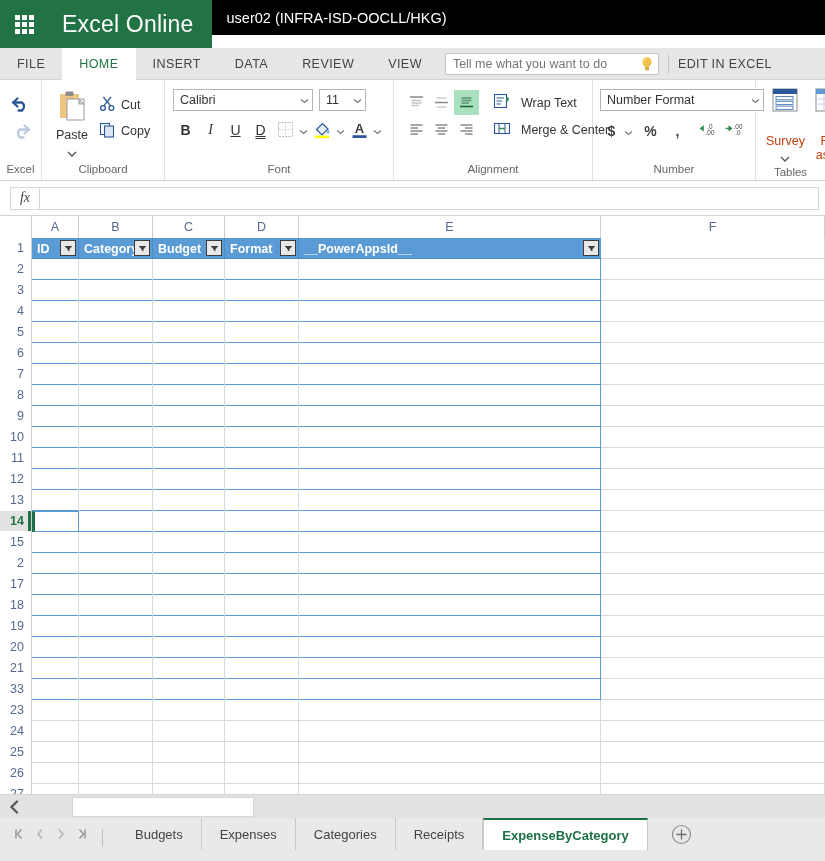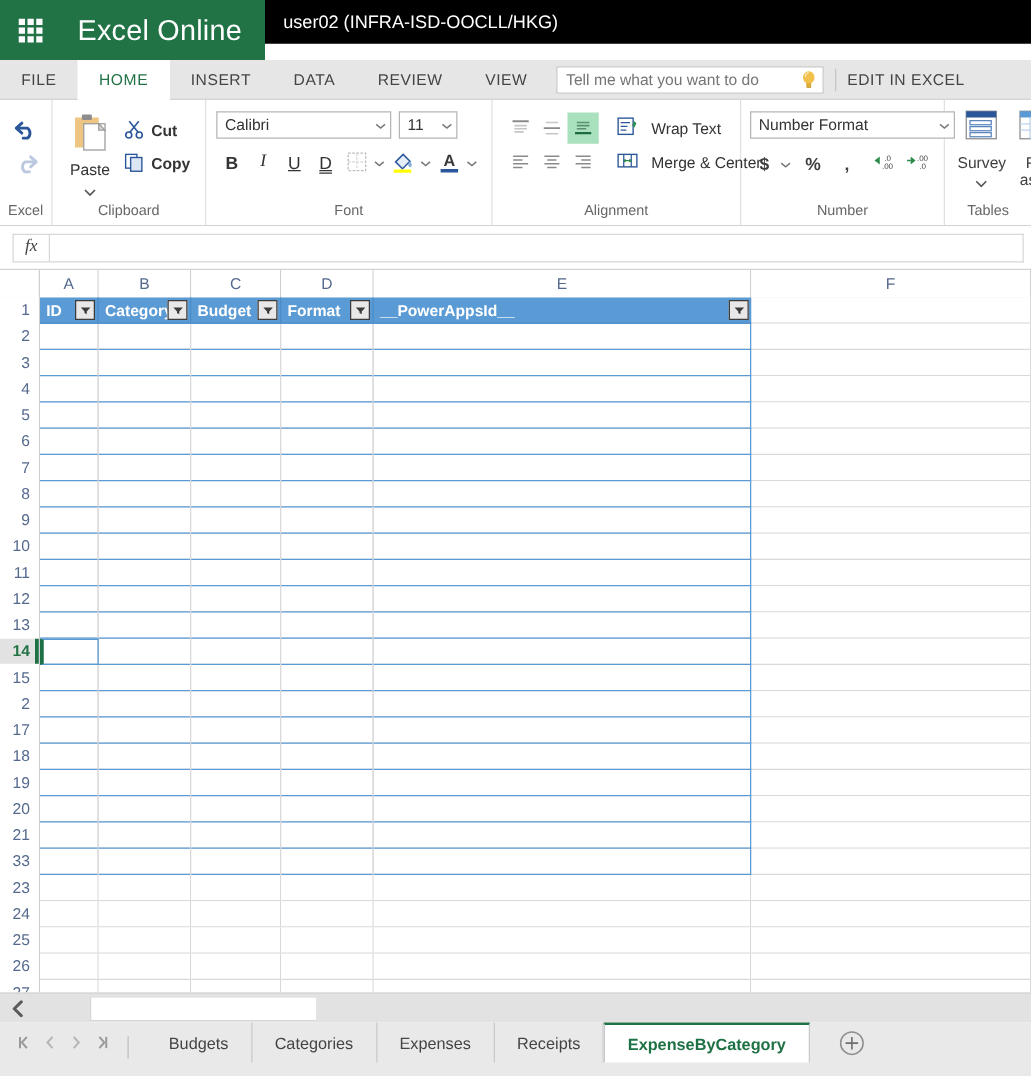--- a/index.html
+++ b/index.html
@@ -142,21 +142,21 @@
     cursor: pointer; padding-top: 1px;
   }
   #paste-label { font-size: 12.5px; color: #333; margin-top: 1px; }
   #paste-caret { margin-top: 1px; }
   .clip-col { display: flex; flex-direction: column; padding-top: 4px; margin-left: 3px; }
   .clip-item {
     display: flex; align-items: center;
     height: 26px; cursor: pointer;
     font-size: 12.5px; color: #333;
   }
-  .clip-item .ci-label { margin-left: 5px; font-weight: bold; }
+  .clip-item .ci-label { margin-left: 5px; }
 
   
   #grp-font { width: 229px; }
   #grp-font .rgroup-body { flex-direction: column; padding: 4px 8px 0 8px; }
   .font-row1 { display: flex; align-items: center; }
   .combo {
     height: 22px; background: #fff;
     border: 1px solid #b5b5b5;
     display: flex; align-items: center;
     padding: 0 3px 0 6px;
@@ -206,22 +206,22 @@
 
   
   #grp-tables { flex: 1; min-width: 0; }
   #grp-tables .rgroup-body { padding: 2px 0 0 10px; }
   .tbl-btn {
     width: 52px;
     display: flex; flex-direction: column; align-items: center;
     cursor: pointer;
   }
   .tbl-btn .tb-label {
-    font-size: 12.5px; color: #404040; text-align: center;
-    line-height: 14px; margin-top: 0;
+    font-size: 12.5px; color: #c2410c; text-align: center;
+    line-height: 14px; margin-top: 12px;
   }
 
   
   #formula-bar {
     position: absolute; top: 181px; left: 0;
     width: 825px; height: 35px;
     background: #fff;
     border-bottom: 1px solid #d4d4d4;
     display: flex; align-items: center;
     padding: 0 6px;
@@ -1252,22 +1252,22 @@
     <div class="nav-btn">
       <svg width="12" height="12" viewBox="0 0 12 12">
           <path d="M3.5 1.5 L7.5 6 L3.5 10.5" stroke="#9a9a9a" stroke-width="1.6" fill="none"></path>
           <path d="M9 1.5 V10.5" stroke="#9a9a9a" stroke-width="1.6"></path>
         </svg>
     </div>
     <div id="sheet-nav-div"></div>
   </div>
   <div id="tabs-list">
     <div class="sheet-tab">Budgets</div>
+    <div class="sheet-tab">Expenses</div>
     <div class="sheet-tab">Categories</div>
-    <div class="sheet-tab">Expenses</div>
     <div class="sheet-tab">Receipts</div>
     <div class="sheet-tab active">ExpenseByCategory</div>
   </div>
   <div id="add-sheet-btn">
     <svg width="21" height="21" viewBox="0 0 21 21">
       <circle cx="10.5" cy="10.5" r="9" fill="none" stroke="#8e8e8e" stroke-width="1.2"></circle>
       <path d="M10.5 5.5 V15.5 M5.5 10.5 H15.5" stroke="#6e6e6e" stroke-width="1.3"></path>
     </svg>
   </div>
 </div>

